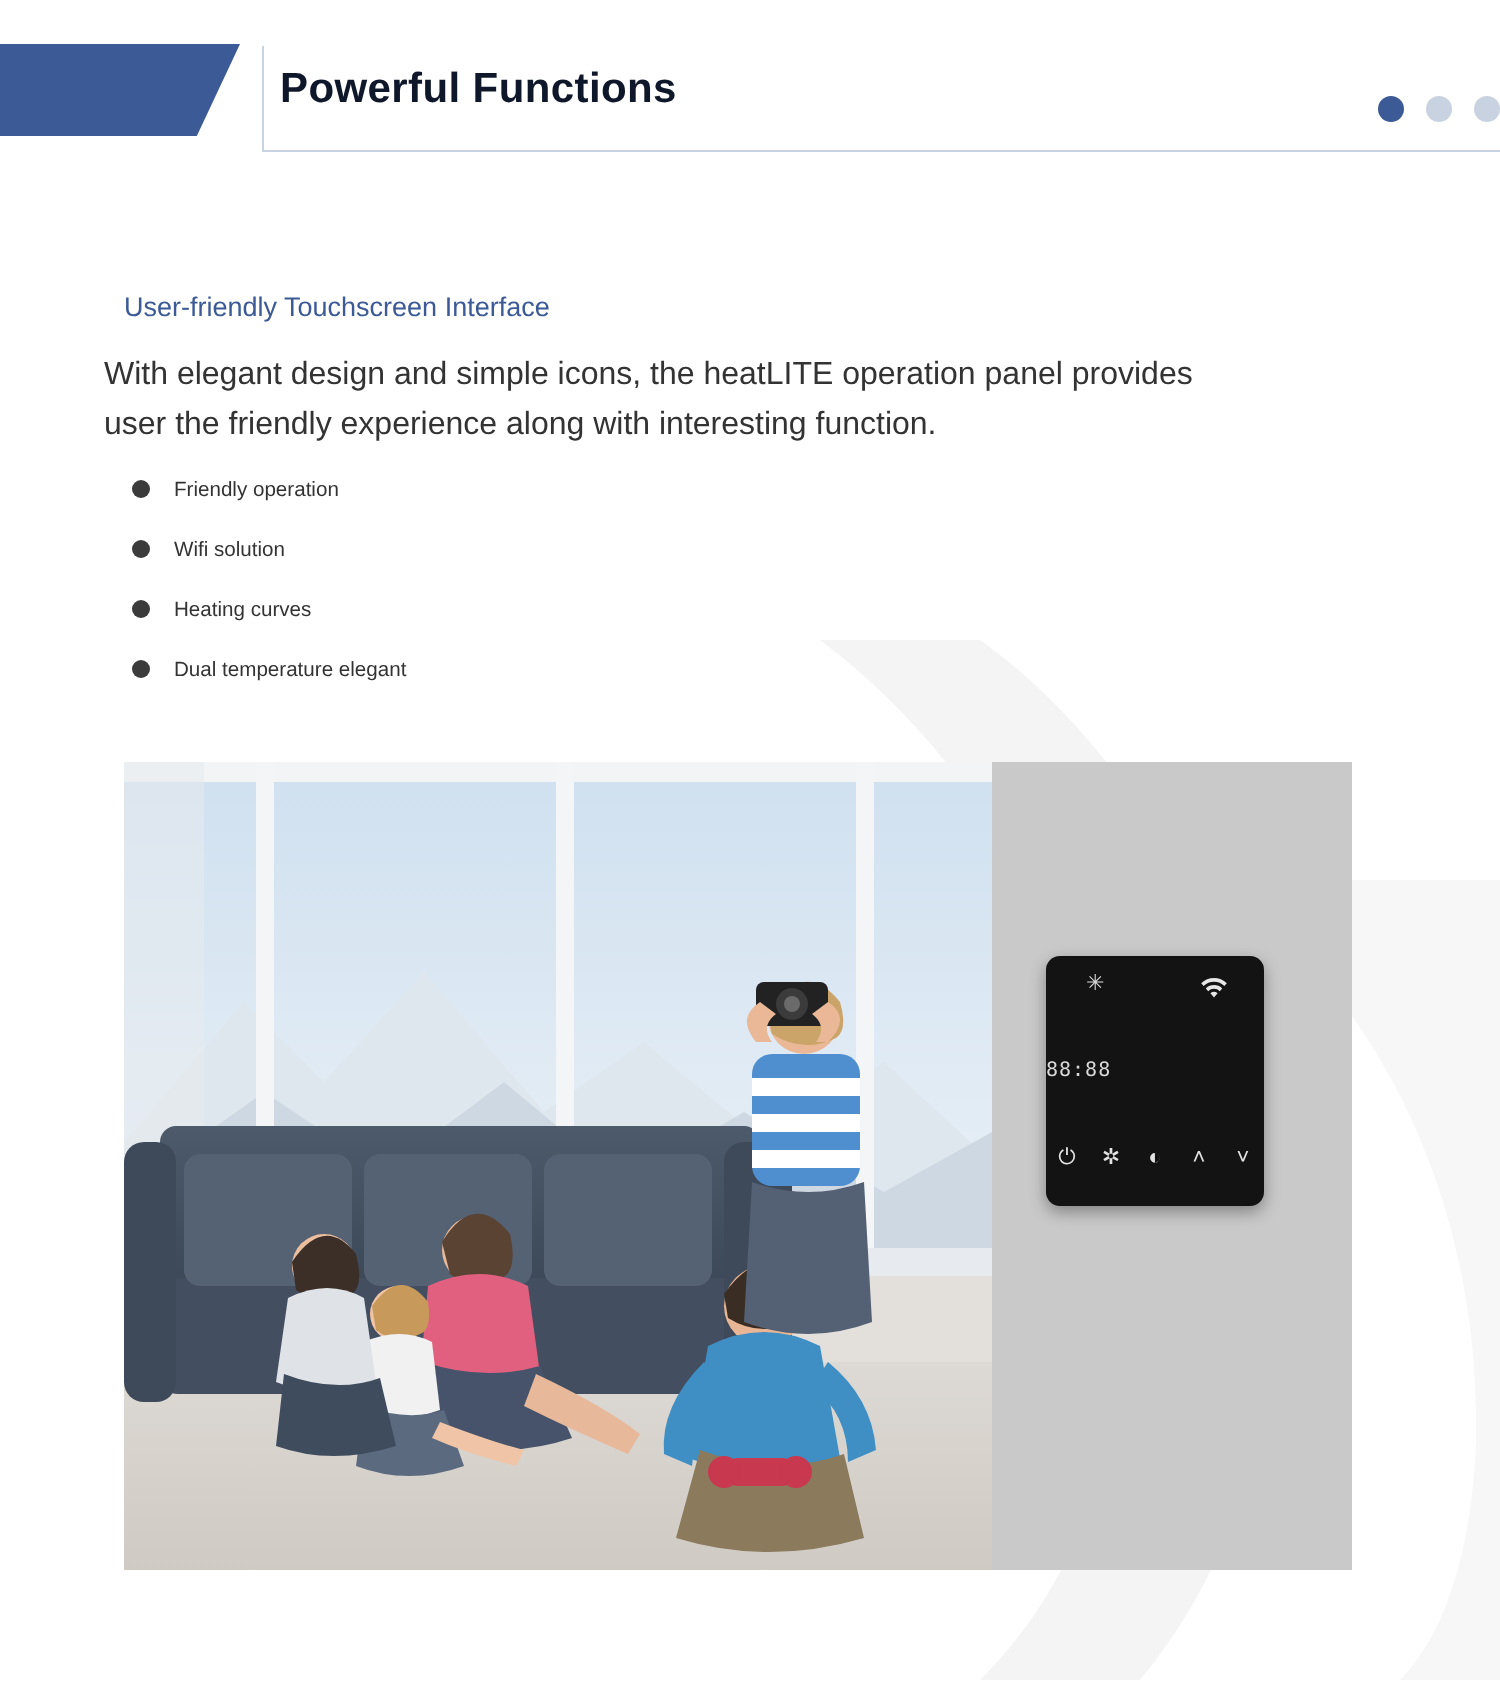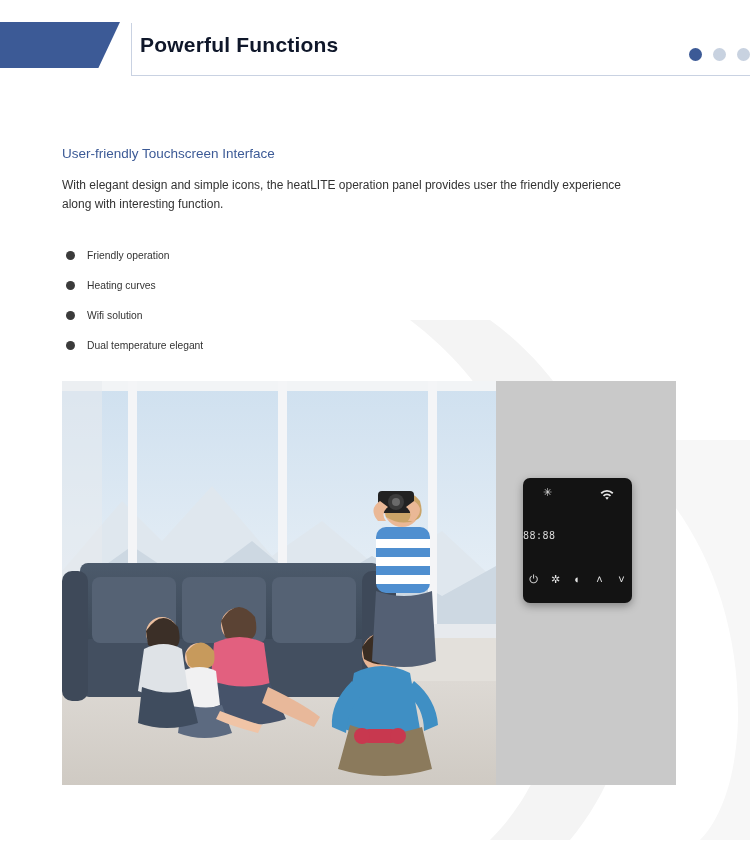--- a/index.html
+++ b/index.html
@@ -97,37 +97,37 @@
   }
   .subtitle {
     position: absolute;
     left: 62px;
     top: 146px;
     font-size: 13.5px;
     color: #3c5a96;
   }
   .paragraph {
     position: absolute;
-    left: 62px;
+    left: 52px;
     top: 176px;
     width: 560px;
-    font-size: 12px;
+    font-size: 16px;
     color: #333333;
     line-height: 1.55;
   }
 
   .bullets {
     position: absolute;
     left: 66px;
     top: 240px;
     width: 420px;
   }
   .bullet {
     display: flex;
-    align-items: center;
+    align-items: flex-start;
     height: 30px;
   }
   .bullet-dot {
     width: 9px;
     height: 9px;
     border-radius: 50%;
     background: #3b3b3b;
     margin-right: 12px;
     flex: 0 0 auto;
   }
@@ -263,25 +263,25 @@
 
   <div class="paragraph">With elegant design and simple icons, the heatLITE operation panel provides user the friendly experience along with interesting function.</div>
 
   <div class="bullets">
     <div class="bullet">
       <span class="bullet-dot"></span>
       <span class="bullet-label">Friendly operation</span>
     </div>
     <div class="bullet">
       <span class="bullet-dot"></span>
-      <span class="bullet-label">Heating curves</span>
+      <span class="bullet-label">Wifi solution</span>
     </div>
     <div class="bullet">
       <span class="bullet-dot"></span>
-      <span class="bullet-label">Wifi solution</span>
+      <span class="bullet-label">Heating curves</span>
     </div>
     <div class="bullet">
       <span class="bullet-dot"></span>
       <span class="bullet-label">Dual temperature elegant</span>
     </div>
   </div>
 
   <div class="figure">
 
     <div class="photo">

